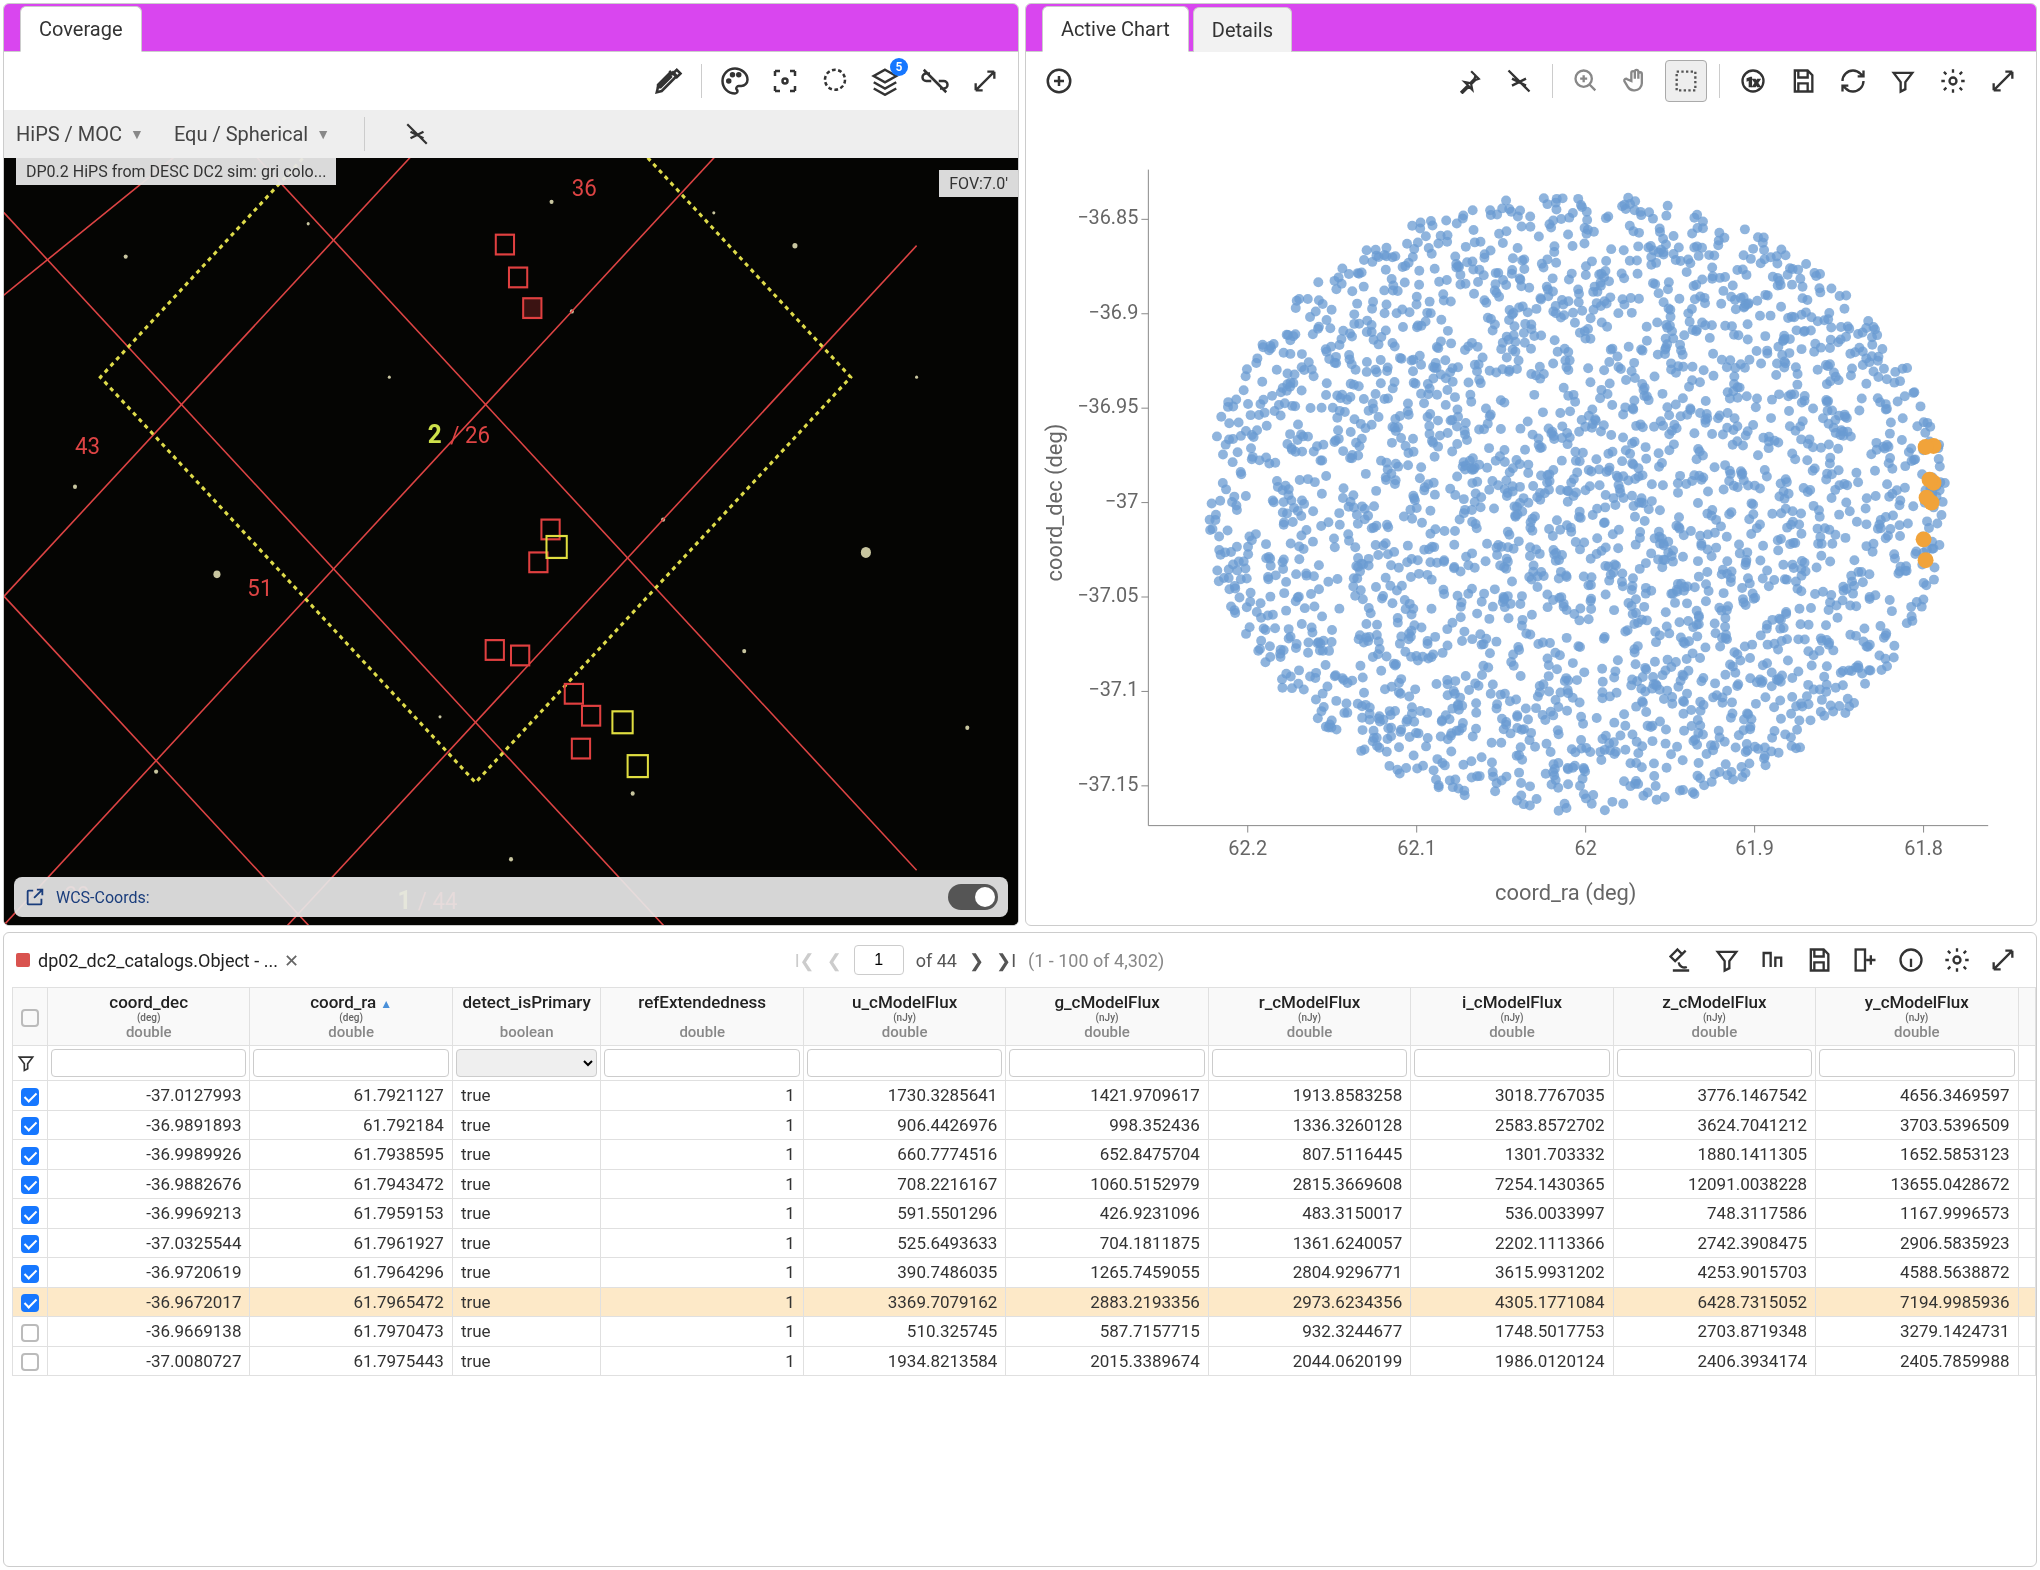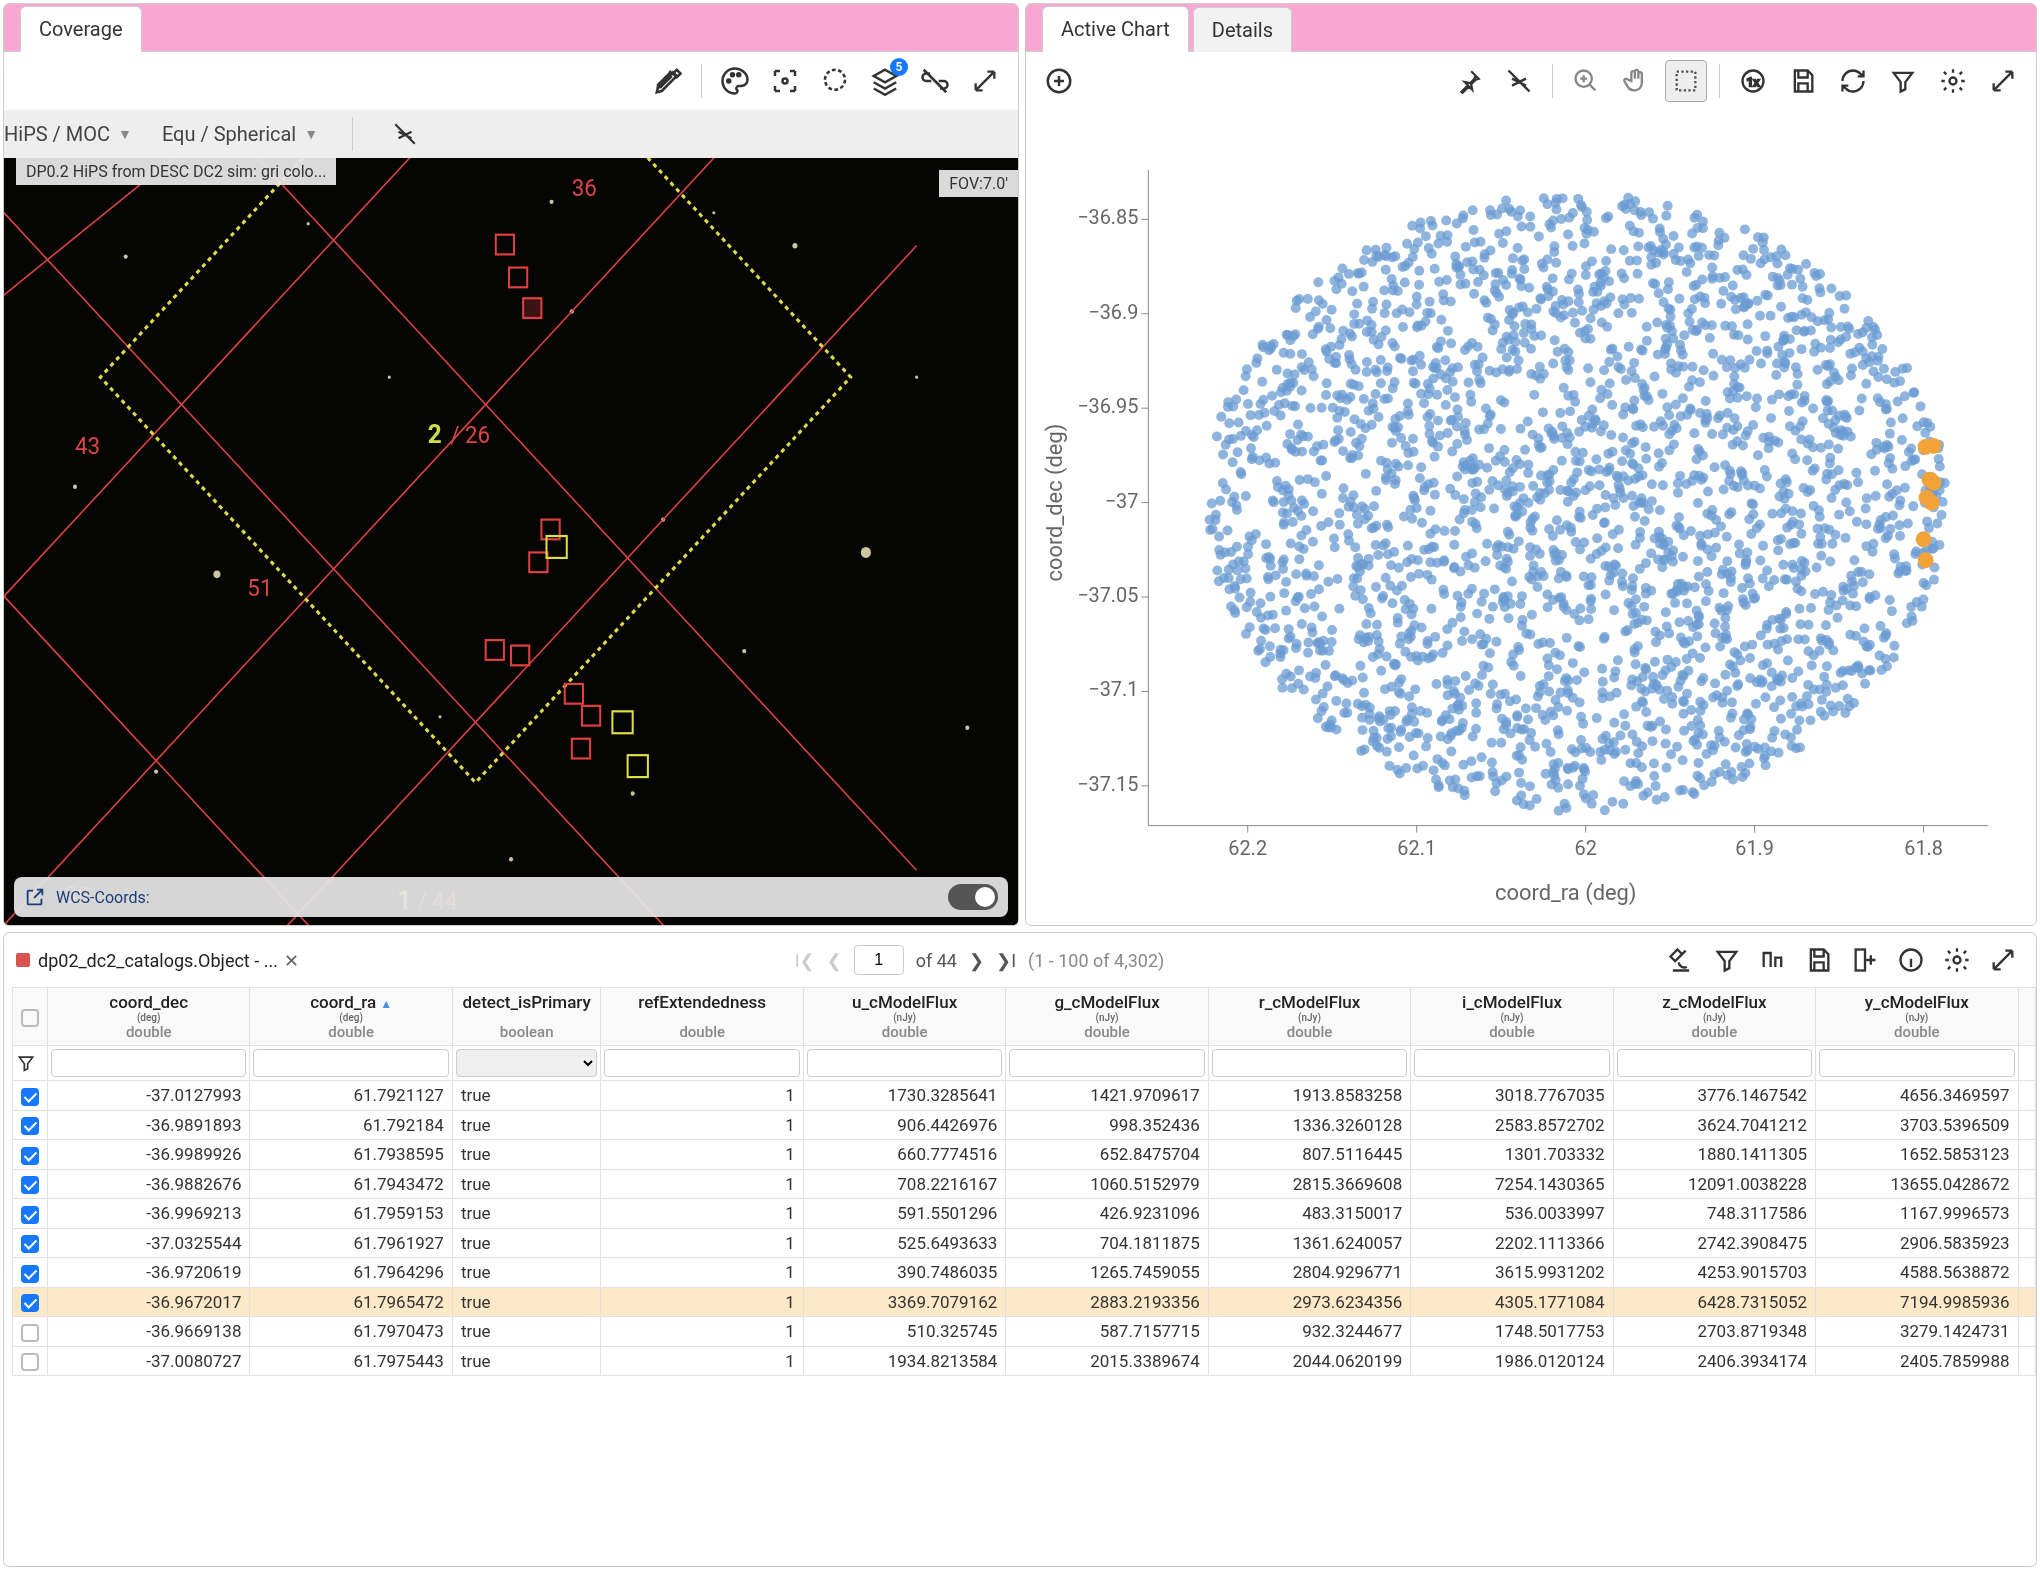--- a/index.html
+++ b/index.html
@@ -1,28 +1,28 @@
 <!DOCTYPE html>
 <html><head>
 <meta charset="utf-8">
 <style>
 * { margin:0; padding:0; box-sizing:border-box; }
 body { font-family:-apple-system,BlinkMacSystemFont,"Segoe UI",Roboto,Helvetica,Arial,sans-serif; font-size:13px; color:#333; background:#fff; width:2040px; height:1570px; overflow:hidden; }
 .app { display:grid; grid-template-columns:1022px 1018px; grid-template-rows:929px 641px; width:2040px; height:1570px; }
 .panel { border:1px solid #ccc; border-radius:6px; margin:3px; position:relative; overflow:hidden; background:#fff; }
-.tabbar { display:flex; align-items:flex-end; height:48px; padding-left:16px; border-bottom:1px solid #ccc; background:#f9a8d4; }
+.tabbar { display:flex; align-items:flex-end; height:48px; padding-left:16px; border-bottom:1px solid #ccc; background:#d946ef; }
 .tab { padding:10px 18px; border:1px solid #ccc; border-bottom:none; border-radius:6px 6px 0 0; background:#f2f2f2; margin-right:4px; font-size:20px; cursor:pointer; position:relative; top:1px; }
 .tab.active { background:#fff; border-bottom:1px solid #fff; }
 .toolbar { display:flex; align-items:center; padding:8px 12px; gap:8px; }
 .toolbar.right { justify-content:flex-end; }
 .icon-btn { width:42px; height:42px; display:flex; align-items:center; justify-content:center; cursor:pointer; color:#555; border-radius:4px; position:relative; }
 .icon-btn.small { width:36px; height:36px; }
 .vsep { width:1px; height:34px; background:#ccc; margin:0 4px; }
 .badge { position:absolute; top:-2px; right:-2px; background:#1677ff; color:#fff; font-size:12px; font-weight:600; border-radius:10px; min-width:18px; height:18px; display:flex; align-items:center; justify-content:center; padding:0 4px; }
-.subbar { display:flex; align-items:center; background:#eee; padding:6px 0; gap:30px; font-size:20px; color:#444; }
+.subbar { display:flex; align-items:center; background:#eee; padding:6px 12px; gap:30px; font-size:20px; color:#444; }
 .subbar .dd { display:flex; align-items:center; gap:8px; cursor:pointer; }
 .chev { font-size:14px; color:#888; }
 .imgarea { position:relative; background:#000; height:calc(100% - 48px - 58px - 48px); }
 .annot-label { position:absolute; background:rgba(230,230,230,0.95); padding:4px 10px; font-size:16px; color:#333;margin-left:12px; }
 .footer { position:absolute; bottom:8px; left:10px; right:10px; height:40px; background:rgba(230,230,230,0.93); border-radius:8px; display:flex; align-items:center; padding:0 10px; font-size:16px; color:#1a3d7c; gap:10px; }
 .toggle { margin-left:auto; width:50px; height:26px; background:#555; border-radius:13px; position:relative; cursor:pointer; }
 .toggle::after { content:""; position:absolute; right:3px; top:3px; width:20px; height:20px; background:#fff; border-radius:50%; }
 .chart-svg { width:100%; height:calc(100% - 48px - 58px); }
 .bottom-panel { grid-column:1 / span 2; }
 .titlebar { display:flex; align-items:center; padding:6px 12px; font-size:18px; color:#222; }

